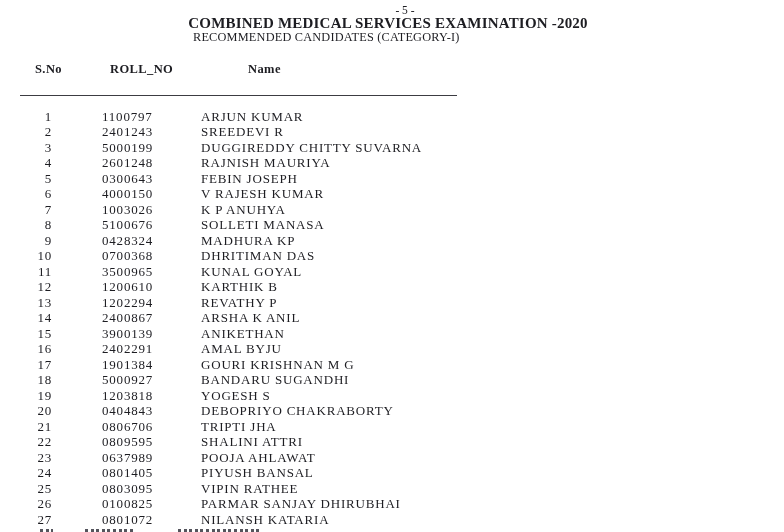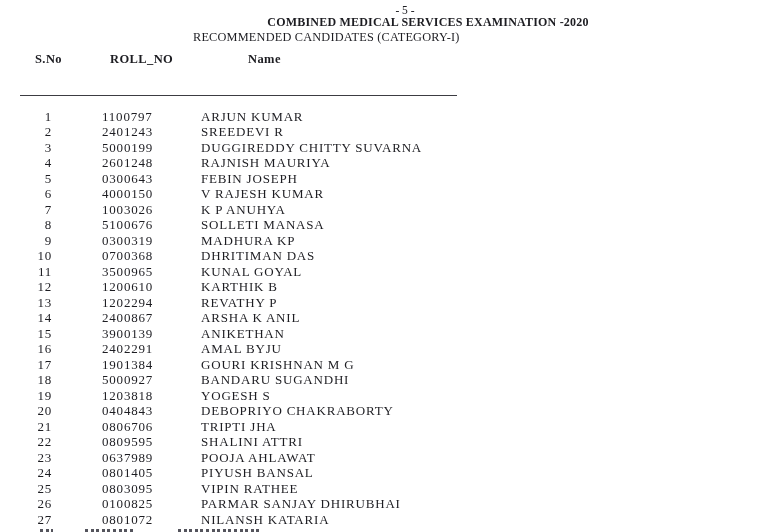--- a/index.html
+++ b/index.html
@@ -16,37 +16,37 @@
     position: absolute;
     top: 3.5px;
     left: 405px;
     transform: translateX(-50%);
     font-size: 11.5px;
     white-space: nowrap;
   }
   .title1 {
     position: absolute;
     top: 15px;
-    left: 428px;
+    left: 388px;
     transform: translateX(-50%);
-    font-size: 12px;
+    font-size: 15px;
     font-weight: bold;
     letter-spacing: 0.2px;
     white-space: nowrap;
   }
   .title2 {
     position: absolute;
     top: 30px;
     left: 193px;
     font-size: 12.3px;
     font-weight: normal;
     letter-spacing: 0.2px;
     white-space: nowrap;
   }
-  .thead { position: absolute; top: 52px; left: 0; width: 100%; height: 16px; text-decoration: underline; }
+  .thead { position: absolute; top: 62px; left: 0; width: 100%; height: 16px; text-decoration: underline; }
   .th {
     position: absolute;
     font-size: 12.5px;
     font-weight: bold;
     letter-spacing: 0.4px;
     white-space: nowrap;
   }
   .th-sno  { left: 35px; }
   .th-roll { left: 110px; }
   .th-name { left: 248px; }
@@ -144,21 +144,21 @@
   </div>
 
   <div class="row">
     <span class="cell cell-sno">8</span>
     <span class="cell cell-roll">5100676</span>
     <span class="cell cell-name">SOLLETI MANASA</span>
   </div>
 
   <div class="row">
     <span class="cell cell-sno">9</span>
-    <span class="cell cell-roll">0300319</span>
+    <span class="cell cell-roll">0428324</span>
     <span class="cell cell-name">MADHURA KP</span>
   </div>
 
   <div class="row">
     <span class="cell cell-sno">10</span>
     <span class="cell cell-roll">0700368</span>
     <span class="cell cell-name">DHRITIMAN DAS</span>
   </div>
 
   <div class="row">

